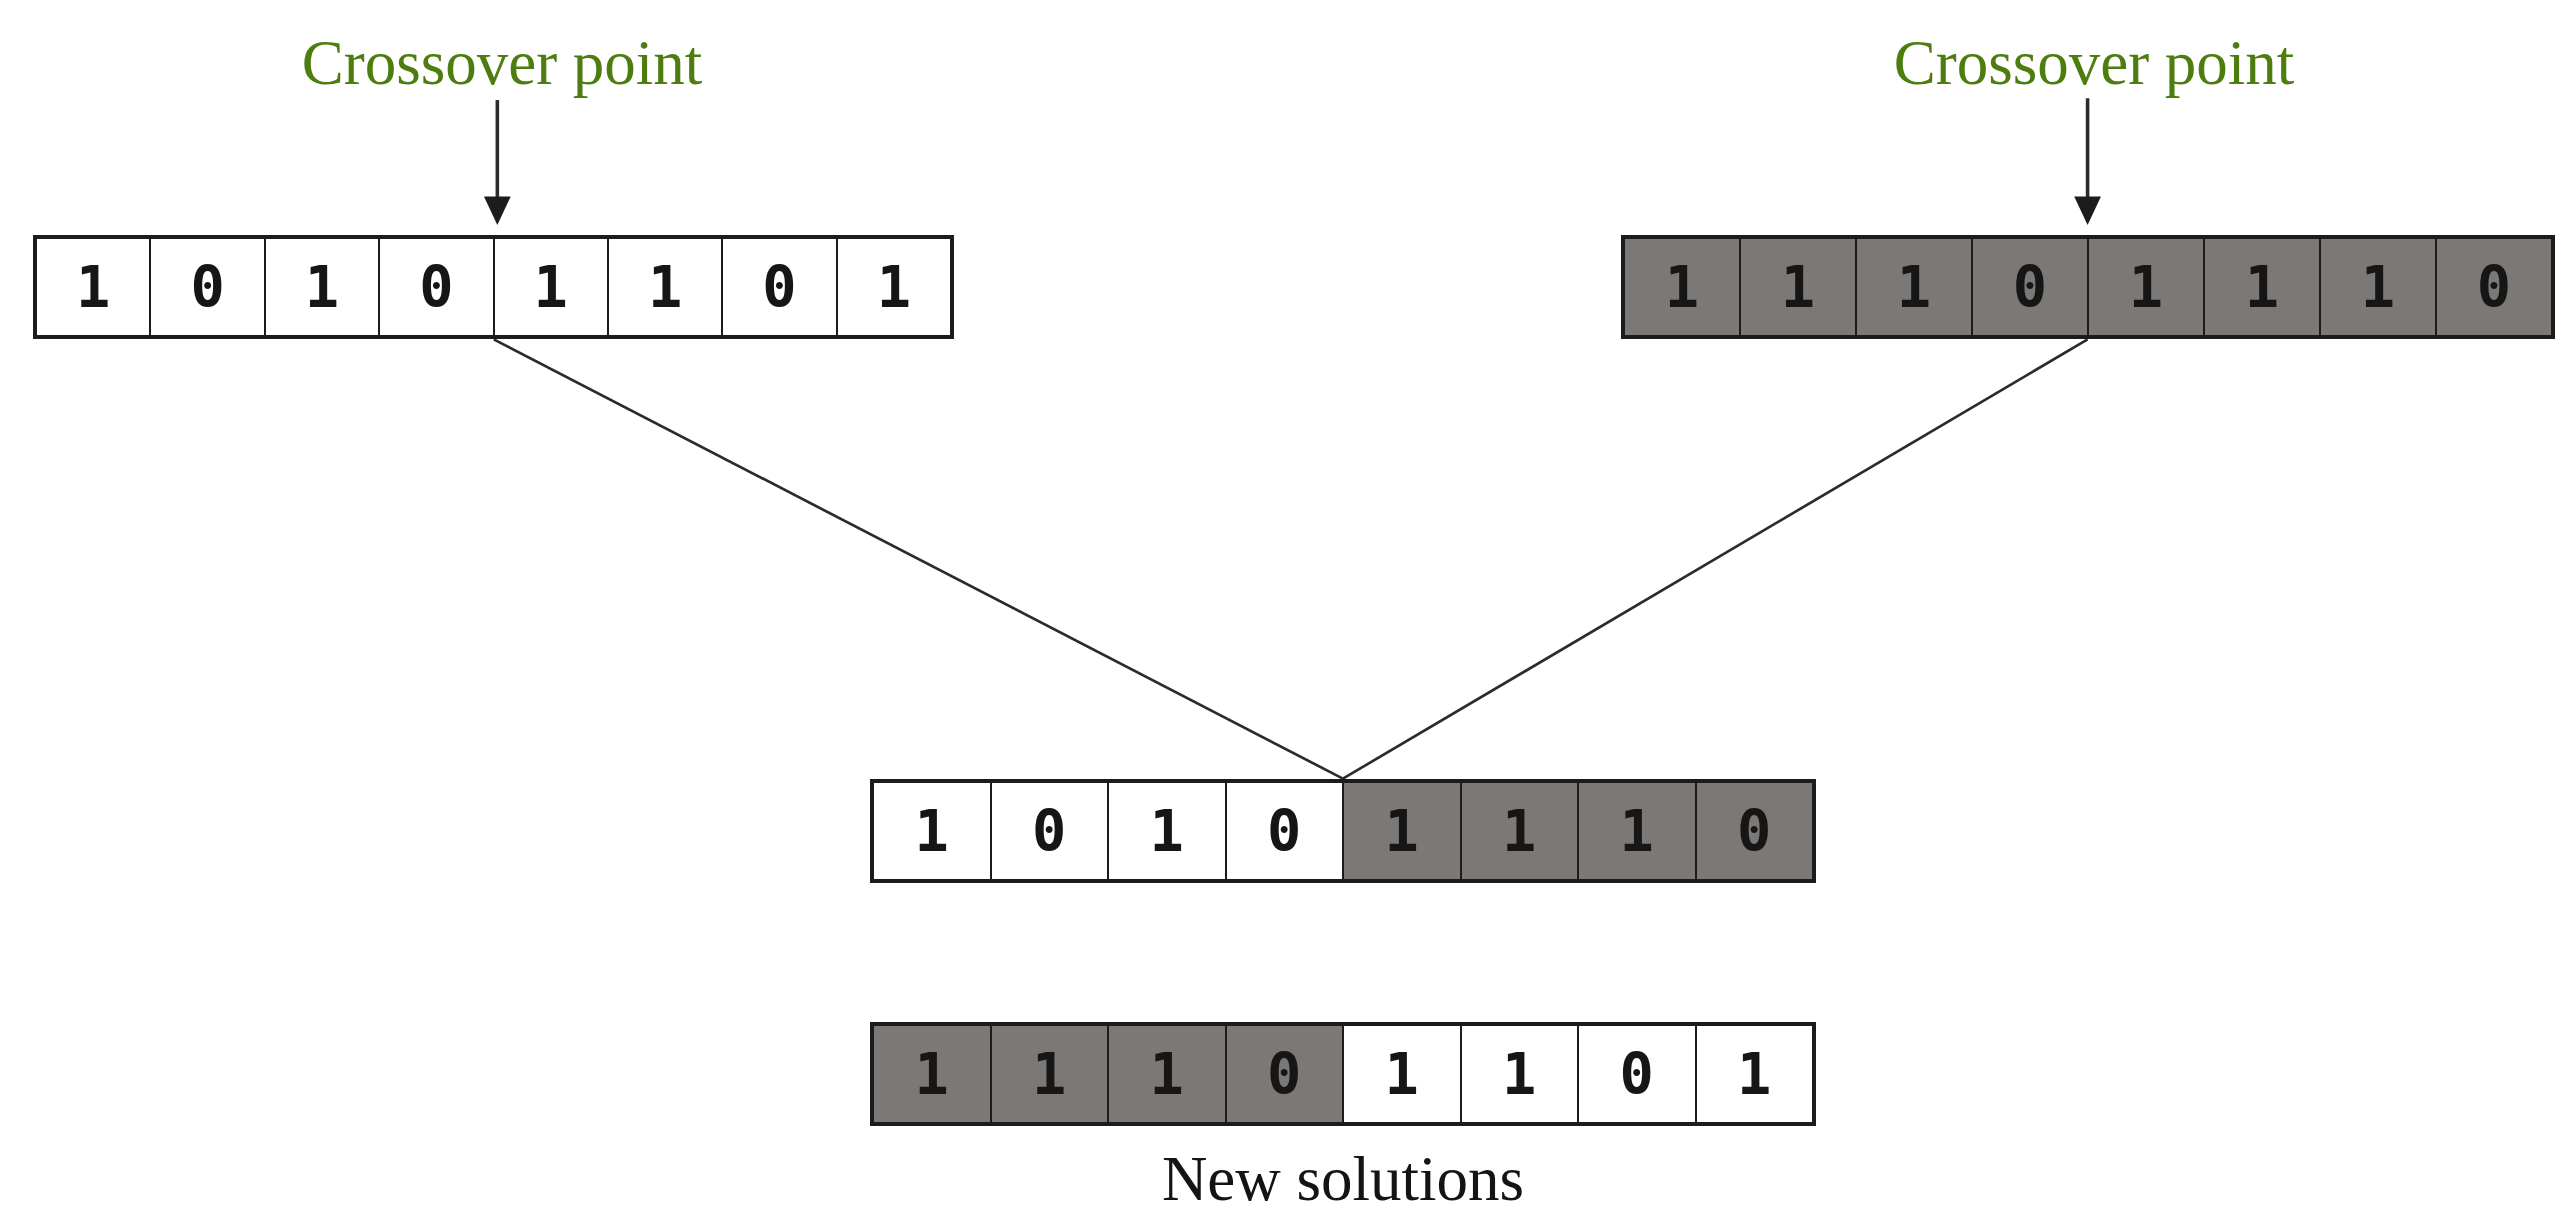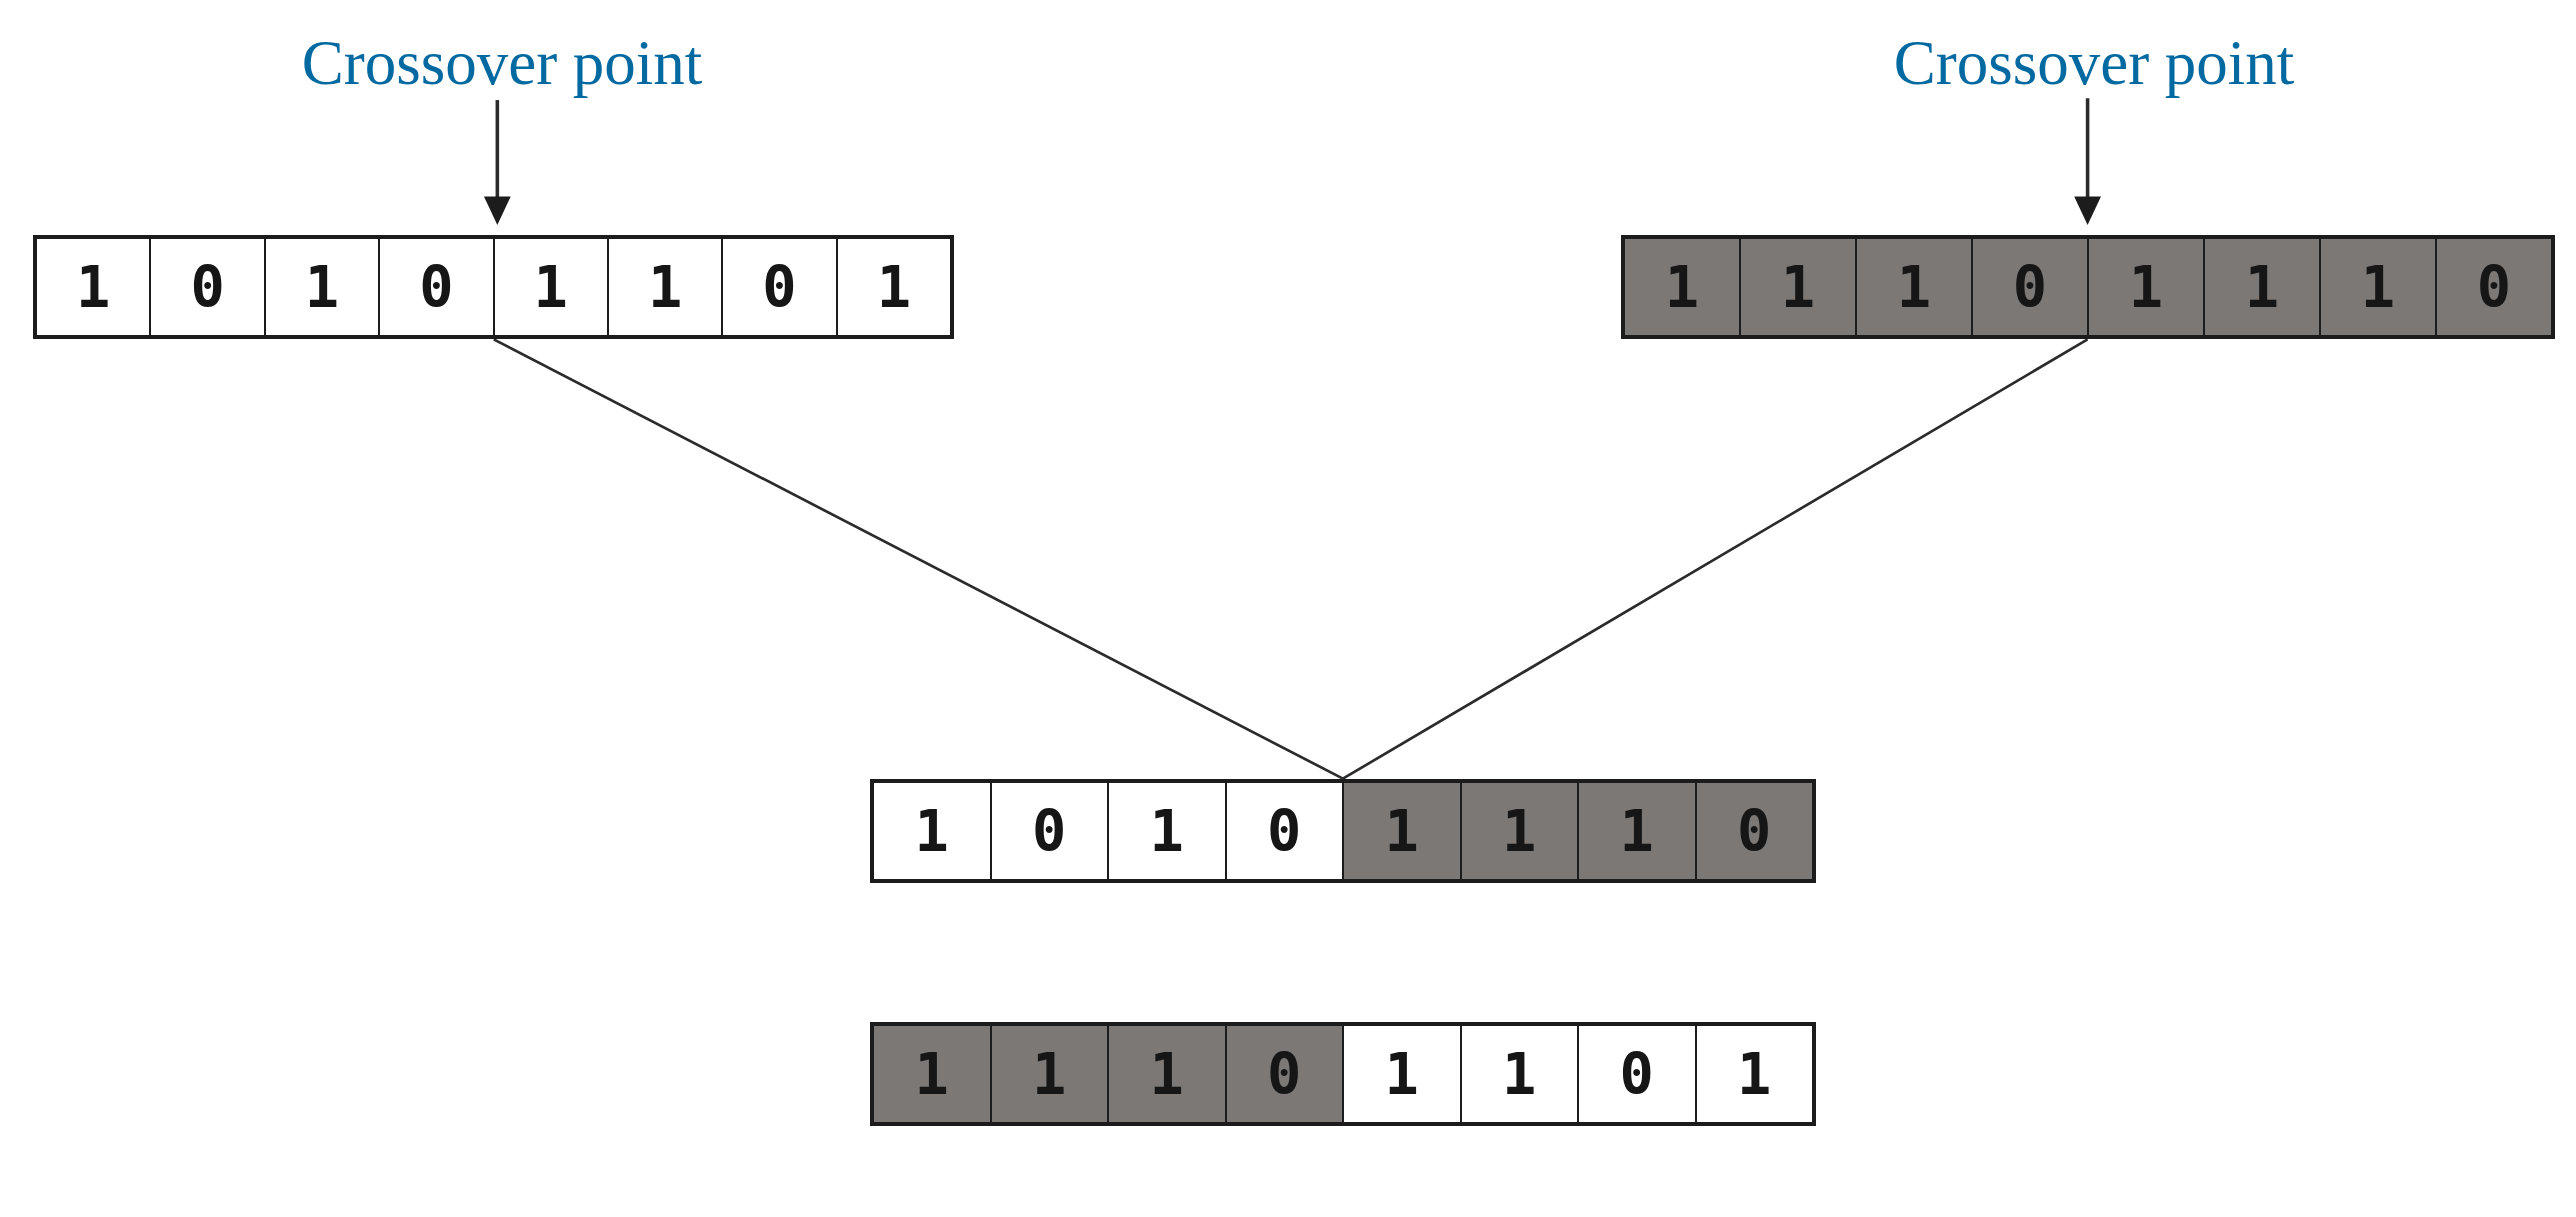--- a/index.html
+++ b/index.html
@@ -20,21 +20,21 @@
     left: 0;
     top: 0;
     width: 2576px;
     height: 1218px;
     pointer-events: none;
   }
   .crossover-label {
     position: absolute;
     transform: translateX(-50%);
     font: 63px/1.1 "Liberation Serif", serif;
-    color: #0369a1;
+    color: #4d7c0f;
     white-space: nowrap;
   }
   .new-solutions-label {
     position: absolute;
     transform: translateX(-50%);
     font: 63px/1.1 "Liberation Serif", serif;
     color: #141414;
     white-space: nowrap;
   }
   .bitrow {
@@ -125,15 +125,16 @@
     <div class="cell" data-shade="gray">1</div>
     <div class="cell" data-shade="gray">1</div>
     <div class="cell" data-shade="gray">1</div>
     <div class="cell" data-shade="gray">0</div>
     <div class="cell" data-shade="white">1</div>
     <div class="cell" data-shade="white">1</div>
     <div class="cell" data-shade="white">0</div>
     <div class="cell" data-shade="white">1</div>
   </div>
 
+  <div class="new-solutions-label" style="left:1343px; top:1145px;">New solutions</div>
 
 </div>
 
 
 </body></html>

